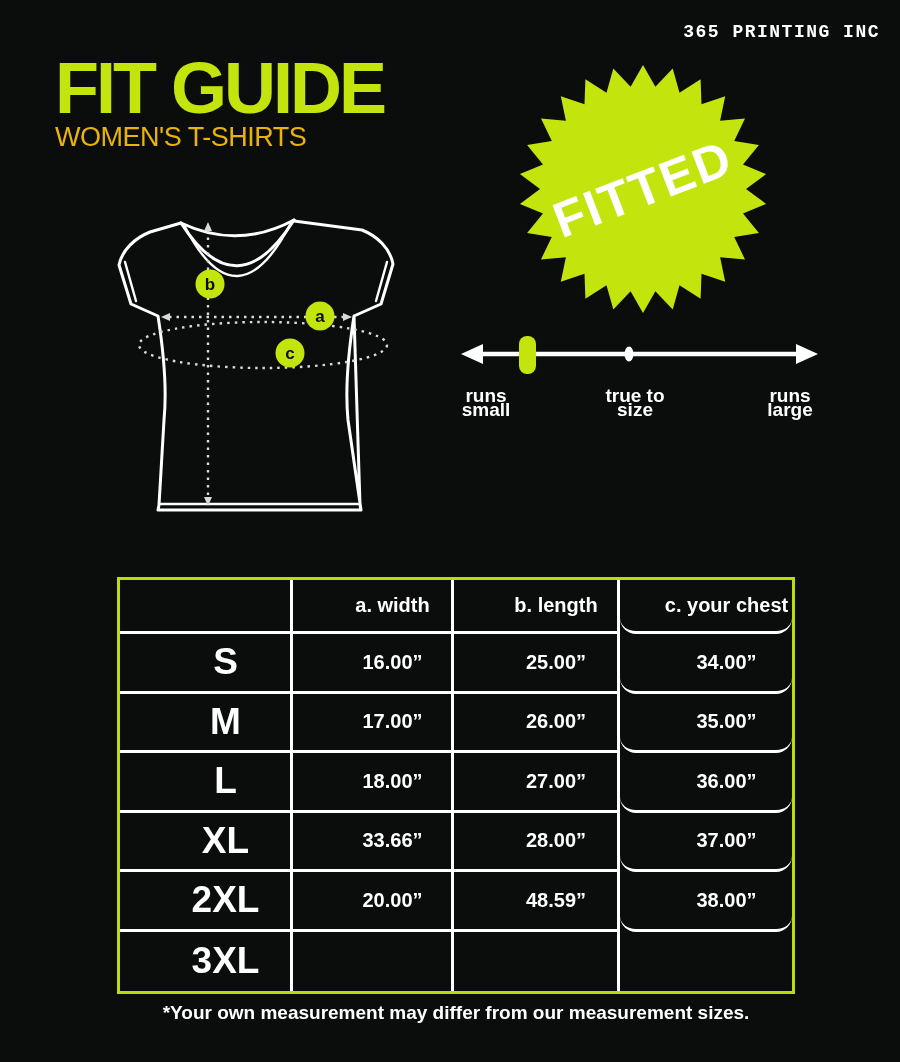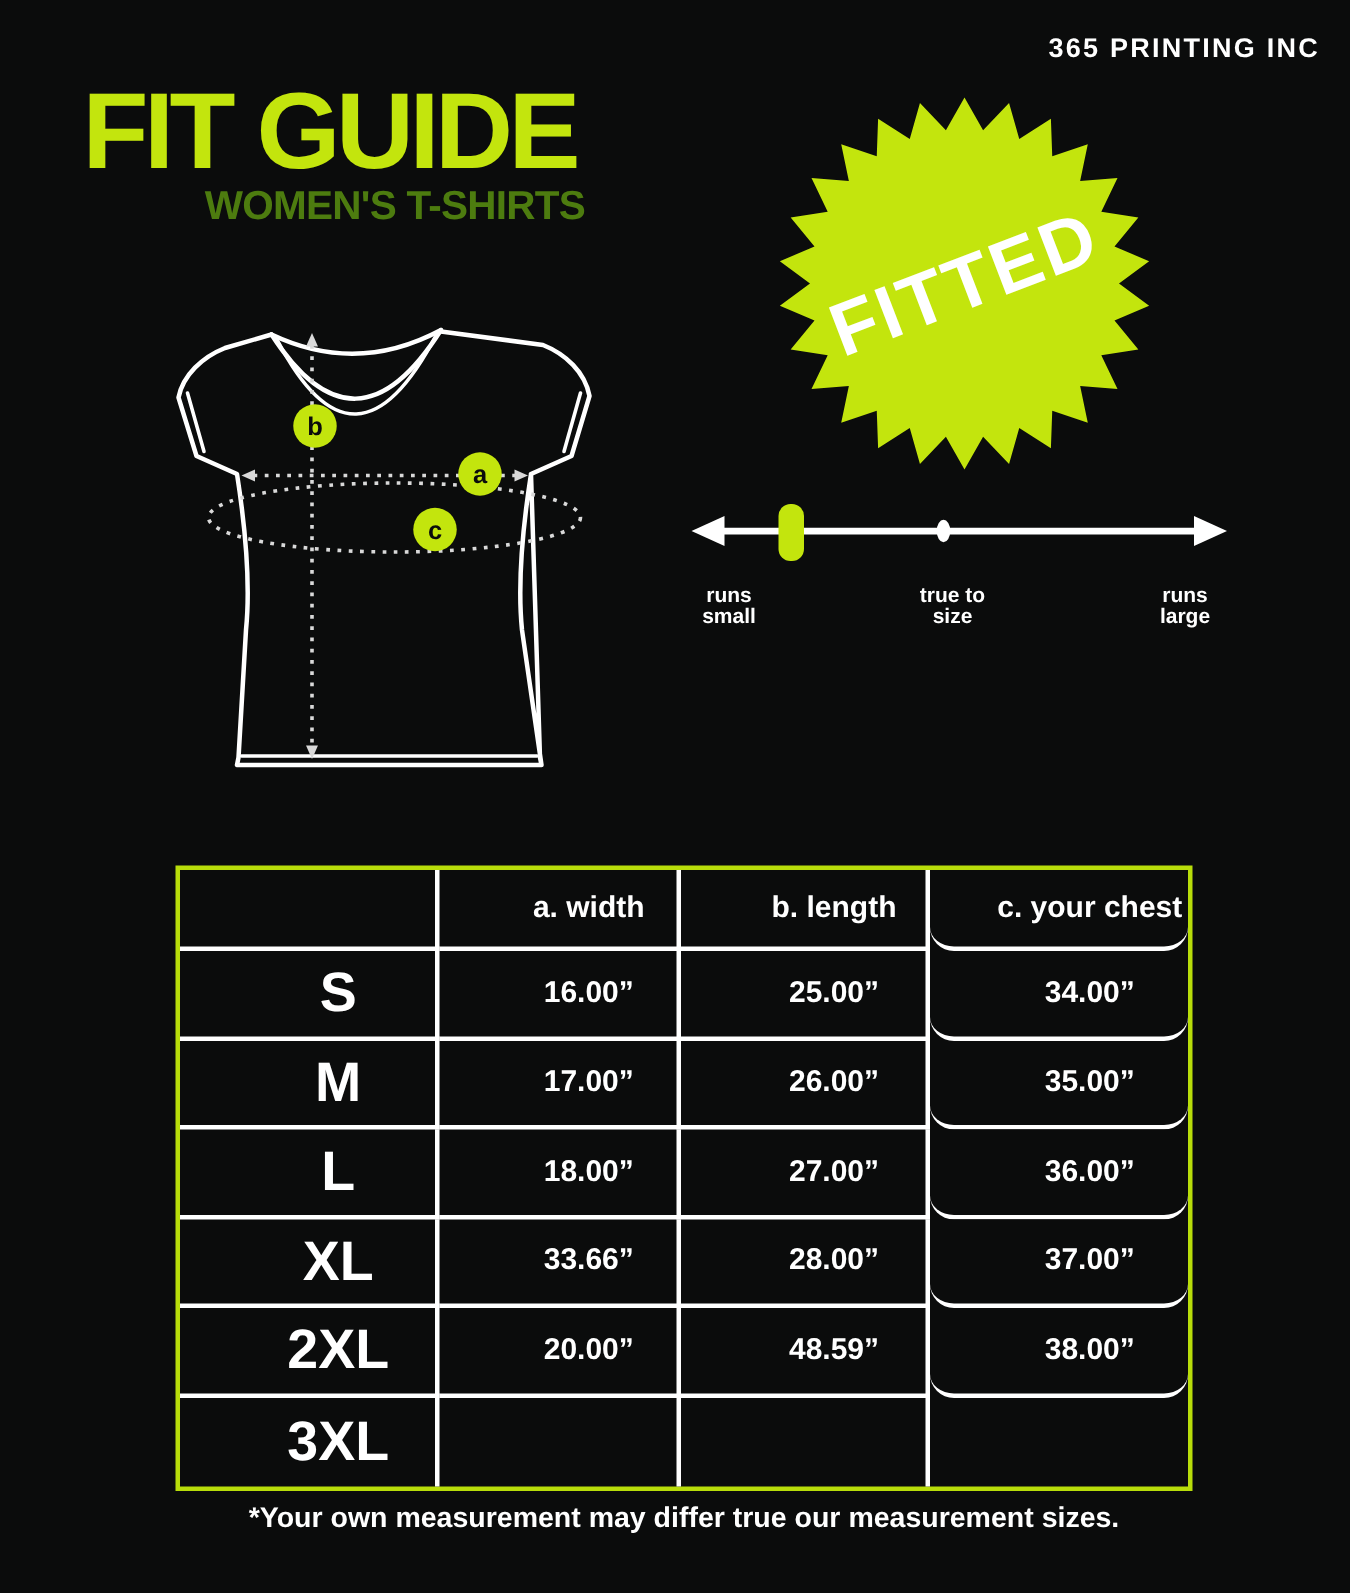--- a/index.html
+++ b/index.html
@@ -2,36 +2,36 @@
 <html><head>
 <meta charset="utf-8">
 <style>
   html,body{margin:0;padding:0;background:#0b0c0c;}
   .stage{
     position:relative;width:900px;height:1062px;background:#0b0c0c;
     font-family:"Liberation Sans",sans-serif;color:#fff;overflow:hidden;
   }
   .brand{
     position:absolute;top:22px;right:20px;font-size:18px;font-weight:700;
-    letter-spacing:1.5px;color:#fff;white-space:nowrap;
+    letter-spacing:1.5px;color:#fff;white-space:nowrap;font-family:Liberation Mono, monospace;
   }
   .title{
     position:absolute;left:55px;top:52px;font-size:72px;font-weight:700;
     letter-spacing:-3px;color:#c3e50d;line-height:1;white-space:nowrap;
   }
   .subtitle{
-    position:absolute;left:55px;top:124px;width:335px;text-align:right;
-    font-size:27px;font-weight:700;letter-spacing:-0.5px;color:#4d7c0f;line-height:1;
+    position:absolute;left:55px;top:124px;width:335px;text-align:left;
+    font-size:27px;font-weight:400;letter-spacing:-0.5px;color:#eab308;line-height:1;
   }
   .badge-svg{position:absolute;left:513px;top:59px;width:260px;height:260px;}
   .badge-text{font-family:"Liberation Sans",sans-serif;font-weight:700;font-size:50px;letter-spacing:2px;fill:#fff;}
   .shirt-svg{position:absolute;left:110px;top:205px;width:300px;height:320px;}
   .scale-svg{position:absolute;left:450px;top:330px;width:380px;height:64px;}
   .scale-label{
-    position:absolute;top:389px;width:90px;text-align:center;font-size:14px;
+    position:absolute;top:389px;width:90px;text-align:center;font-size:19px;
     font-weight:700;line-height:14px;color:#fff;
   }
   .scale-label span{display:block;}
   .lbl-left{left:441px;}
   .lbl-center{left:590px;}
   .lbl-right{left:745px;}
   .size-table{
     position:absolute;left:117px;top:577px;width:678px;height:417px;
     border:3px solid #b8dd0a;display:grid;box-sizing:border-box;
     grid-template-columns:173px 161px 166px 172px;
@@ -157,14 +157,14 @@
     <div class="cell val">20.00”</div>
     <div class="cell val">48.59”</div>
     <div class="cell val c4">38.00”</div>
 
     <div class="cell size rlast">3XL</div>
     <div class="cell val rlast"></div>
     <div class="cell val rlast"></div>
     <div class="cell val c4 rlast"></div>
   </div>
 
-  <div class="footnote">*Your own measurement may differ true our measurement sizes.</div>
+  <div class="footnote">*Your own measurement may differ from our measurement sizes.</div>
 </div>
 
 </body></html>

